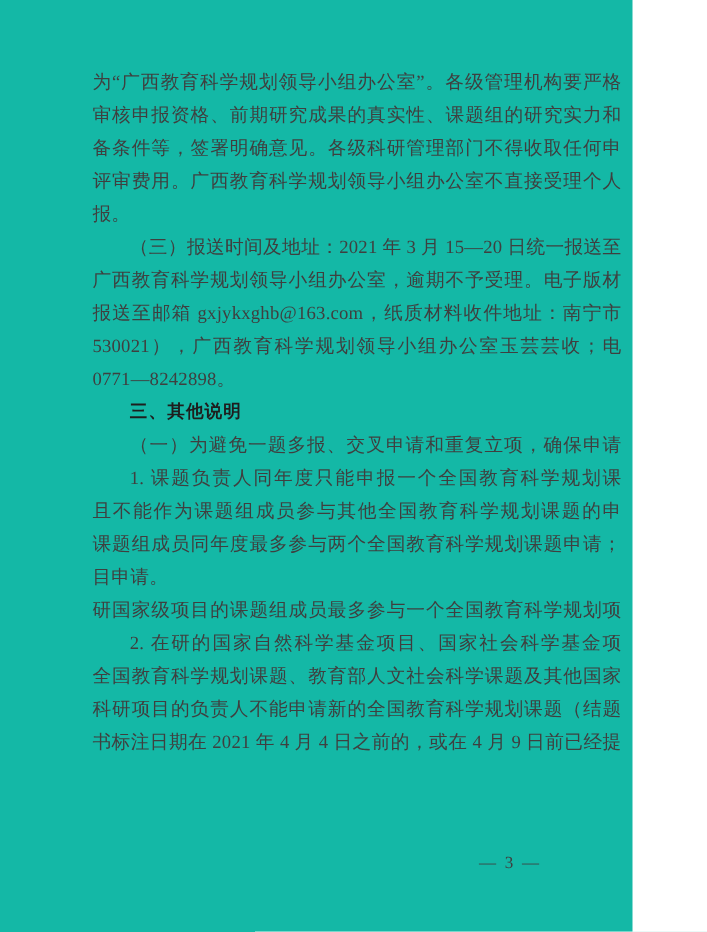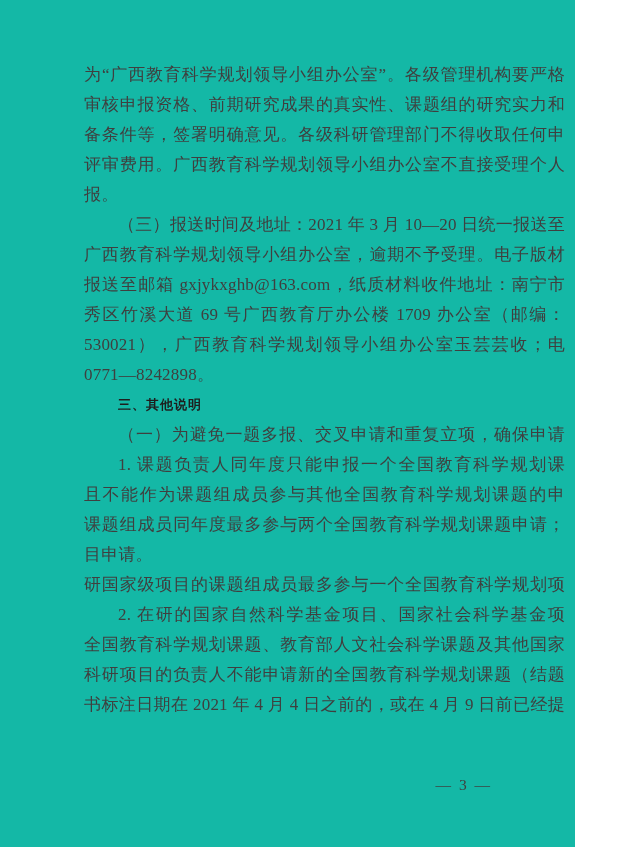--- a/index.html
+++ b/index.html
@@ -33,21 +33,21 @@
   .j {
     text-align: justify;
     text-align-last: justify;
   }
   .ind {
     text-indent: 34px;
   }
   .heading {
     font-family: Liberation Serif, serif;
     font-weight: bold;
-    font-size: 13px;
+    font-size: 16px;
     color: #1e1e1e;
     letter-spacing: 1px;
   }
   .page-number {
     position: absolute;
     top: 774px;
     right: 83px;
     font-size: 15.5px;
     line-height: 22px;
     color: #3f3f3f;
@@ -59,24 +59,23 @@
 
 <div class="page">
   <div class="text-block">
 
     <div class="line j">为“广西教育科学规划领导小组办公室”。各级管理机构要严格</div>
     <div class="line j">审核申报资格、前期研究成果的真实性、课题组的研究实力和必</div>
     <div class="line j">备条件等，签署明确意见。各级科研管理部门不得收取任何申报</div>
     <div class="line j">评审费用。广西教育科学规划领导小组办公室不直接受理个人申</div>
     <div class="line">报。</div>
 
-    <div class="line j ind">（三）报送时间及地址：2021 年 3 月 10—20 日统一报送至</div>
+    <div class="line j ind">（三）报送时间及地址：2021 年 3 月 15—20 日统一报送至</div>
     <div class="line j">广西教育科学规划领导小组办公室，逾期不予受理。电子版材料</div>
     <div class="line j">报送至邮箱 gxjykxghb@163.com，纸质材料收件地址：南宁市青</div>
-    <div class="line j">秀区竹溪大道 69 号广西教育厅办公楼 1709 办公室（邮编：</div>
     <div class="line j">530021），广西教育科学规划领导小组办公室玉芸芸收；电话：</div>
     <div class="line">0771—8242898。</div>
 
     <div class="line heading ind">三、其他说明</div>
 
     <div class="line j ind">（一）为避免一题多报、交叉申请和重复立项，确保申请人</div>
 
     <div class="line j ind">1. 课题负责人同年度只能申报一个全国教育科学规划课题，</div>
     <div class="line j">且不能作为课题组成员参与其他全国教育科学规划课题的申请；</div>
     <div class="line j">课题组成员同年度最多参与两个全国教育科学规划课题申请；在</div>

